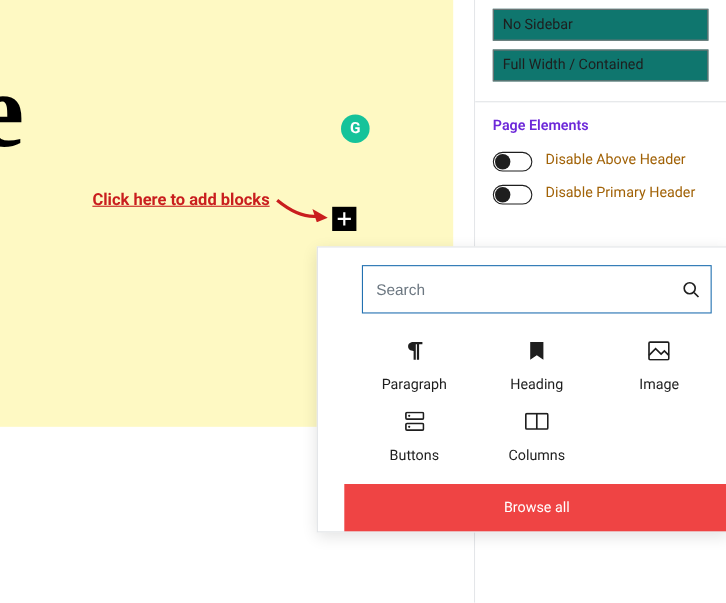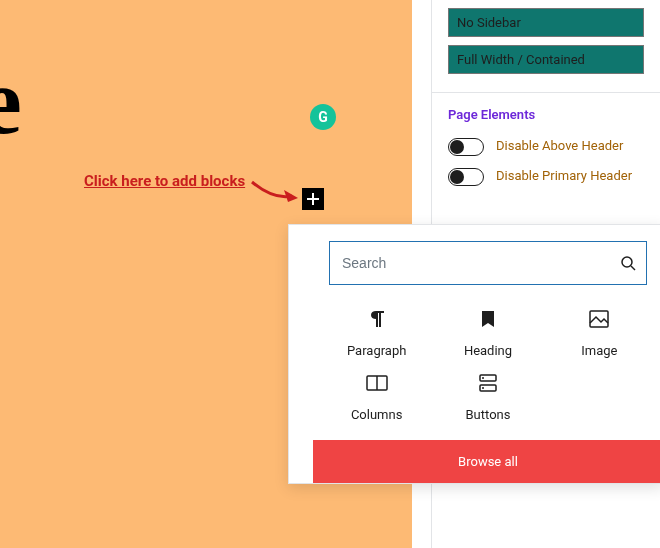--- a/index.html
+++ b/index.html
@@ -12,22 +12,22 @@
     overflow: hidden;
     position: relative;
   }
 
   
   .editor-canvas {
     position: absolute;
     left: 0;
     top: 0;
     width: 412px;
-    height: 548px;
-    background: #fdba74;
+    height: 388px;
+    background: #fef9c3;
     overflow: hidden;
   }
   .page-title {
     position: absolute;
     top: 45px;
     left: -100px;
     font-family: Georgia, "Times New Roman", serif;
     font-size: 96px;
     font-weight: 900;
     color: #000;
@@ -295,34 +295,34 @@
       <div class="block-icon">
           <svg width="20" height="18" viewBox="0 0 20 18">
             <rect x="1" y="1" width="18" height="16" rx="1" stroke="#1e1e1e" stroke-width="1.5" fill="none"></rect>
             <path d="M1 13 L7 7 L12 12 L15 9 L19 13" stroke="#1e1e1e" stroke-width="1.5" fill="none"></path>
           </svg>
         </div>
       <span>Image</span>
     </div>
     <div class="block-item">
       <div class="block-icon">
-          <svg width="22" height="16" viewBox="0 0 22 16">
-            <rect x="1" y="1" width="20" height="14" rx="1" stroke="#1e1e1e" stroke-width="1.5" fill="none"></rect>
-            <line x1="11" y1="1" x2="11" y2="15" stroke="#1e1e1e" stroke-width="1.5"></line>
-          </svg>
-        </div>
-      <span>Columns</span>
-    </div>
-    <div class="block-item">
-      <div class="block-icon">
           <svg width="18" height="18" viewBox="0 0 18 18">
             <rect x="1" y="1" width="16" height="6" rx="1" stroke="#1e1e1e" stroke-width="1.5" fill="none"></rect>
             <rect x="1" y="11" width="16" height="6" rx="1" stroke="#1e1e1e" stroke-width="1.5" fill="none"></rect>
             <circle cx="4" cy="4" r="1" fill="#1e1e1e"></circle>
             <circle cx="4" cy="14" r="1" fill="#1e1e1e"></circle>
           </svg>
         </div>
       <span>Buttons</span>
     </div>
+    <div class="block-item">
+      <div class="block-icon">
+          <svg width="22" height="16" viewBox="0 0 22 16">
+            <rect x="1" y="1" width="20" height="14" rx="1" stroke="#1e1e1e" stroke-width="1.5" fill="none"></rect>
+            <line x1="11" y1="1" x2="11" y2="15" stroke="#1e1e1e" stroke-width="1.5"></line>
+          </svg>
+        </div>
+      <span>Columns</span>
+    </div>
   </div>
 
   <div class="browse-all">Browse all</div>
 </div>
 
 </body></html>

